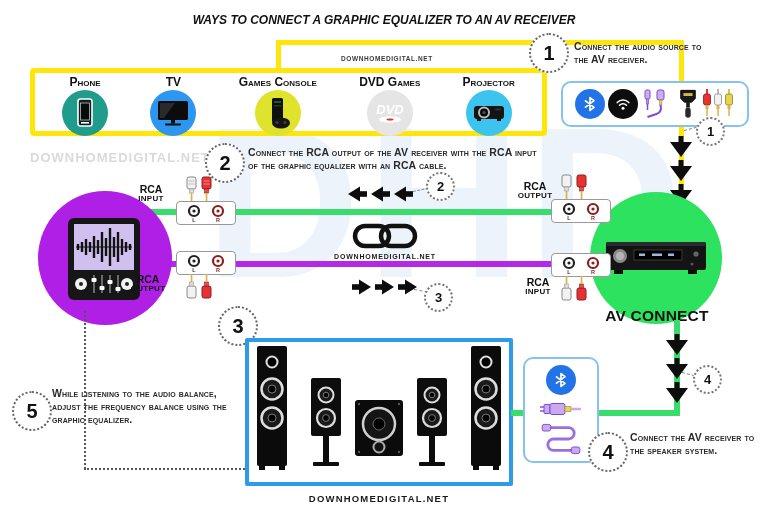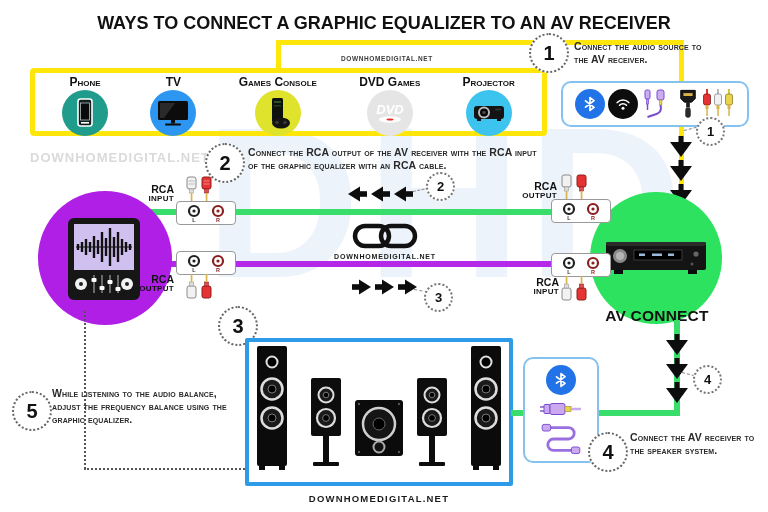--- a/index.html
+++ b/index.html
@@ -3,21 +3,21 @@
 <meta charset="utf-8">
 <style>
   html,body{margin:0;padding:0;background:#fff;}
   #canvas{position:relative;width:768px;height:512px;background:#ffffff;overflow:hidden;
           font-family:"Liberation Sans",sans-serif;color:#1a1a1a;}
   .abs{position:absolute;}
   
   .bgmark{left:205px;top:95px;font-size:215px;font-weight:800;color:rgba(175,200,230,0.22);
           letter-spacing:6px;line-height:1;user-select:none;}
   
-  .title{left:0;right:0;top:13px;text-align:center;font-size:18px;font-weight:800;color:#111;}
+  .title{left:0;right:0;top:13px;text-align:center;font-size:12px;font-weight:800;color:#111;font-style:italic;}
   
   .yline{background:#ffe60a;}
   .srcbox{left:30px;top:68px;width:495px;height:56px;border:5px solid #ffe60a;border-radius:4px;
           display:flex;justify-content:space-around;align-items:flex-start;padding:2px 6px 0 6px;background:transparent;}
   .device{display:flex;flex-direction:column;align-items:center;gap:1px;}
   .devlabel{font-size:12px;font-weight:700;font-variant:small-caps;color:#111;white-space:nowrap;}
   .devcircle{width:46px;height:46px;border-radius:50%;display:flex;align-items:center;justify-content:center;}
   .c-teal{background:#1f9c8c;} .c-lime{background:#dfe32c;} .c-blue{background:#2d96f0;}
   .c-red{background:#e5e5e5;} .c-cyan{background:#3dc4ee;}
   
@@ -42,21 +42,21 @@
   
   .gline{background:#38dd6c;} .pline{background:#b428e8;}
   
   .hub{border-radius:50%;}
   .hub-eq{left:38px;top:191px;width:134px;height:134px;background:#b01fe6;}
   .hub-av{left:590px;top:192px;width:132px;height:132px;background:#2ce25e;}
   .hublabel{font-size:15.5px;font-weight:800;color:#111;text-align:center;letter-spacing:.2px;}
   
   .rcapanel{width:58px;height:22px;background:#fff;border:1.5px solid #999;border-radius:4px;
             display:flex;align-items:center;justify-content:center;gap:10px;}
-  .rcalabel{font-weight:700;color:#111;text-align:right;line-height:1.05;}
+  .rcalabel{font-weight:700;color:#111;text-align:center;line-height:1.05;}
   .rcalabel .l1{font-size:10.5px;} .rcalabel .l2{font-size:8px;letter-spacing:.3px;}
   .flipv{transform:scaleY(-1);}
   
   .spkbox{left:245px;top:338px;width:260px;height:140px;background:#fff;border:4px solid #2e9be8;border-radius:2px;}
   
   .dotv{border-left:2px dotted #555;} .doth{border-top:2px dotted #555;}
   svg{display:block;}
 </style>
 </head>
 <body>

